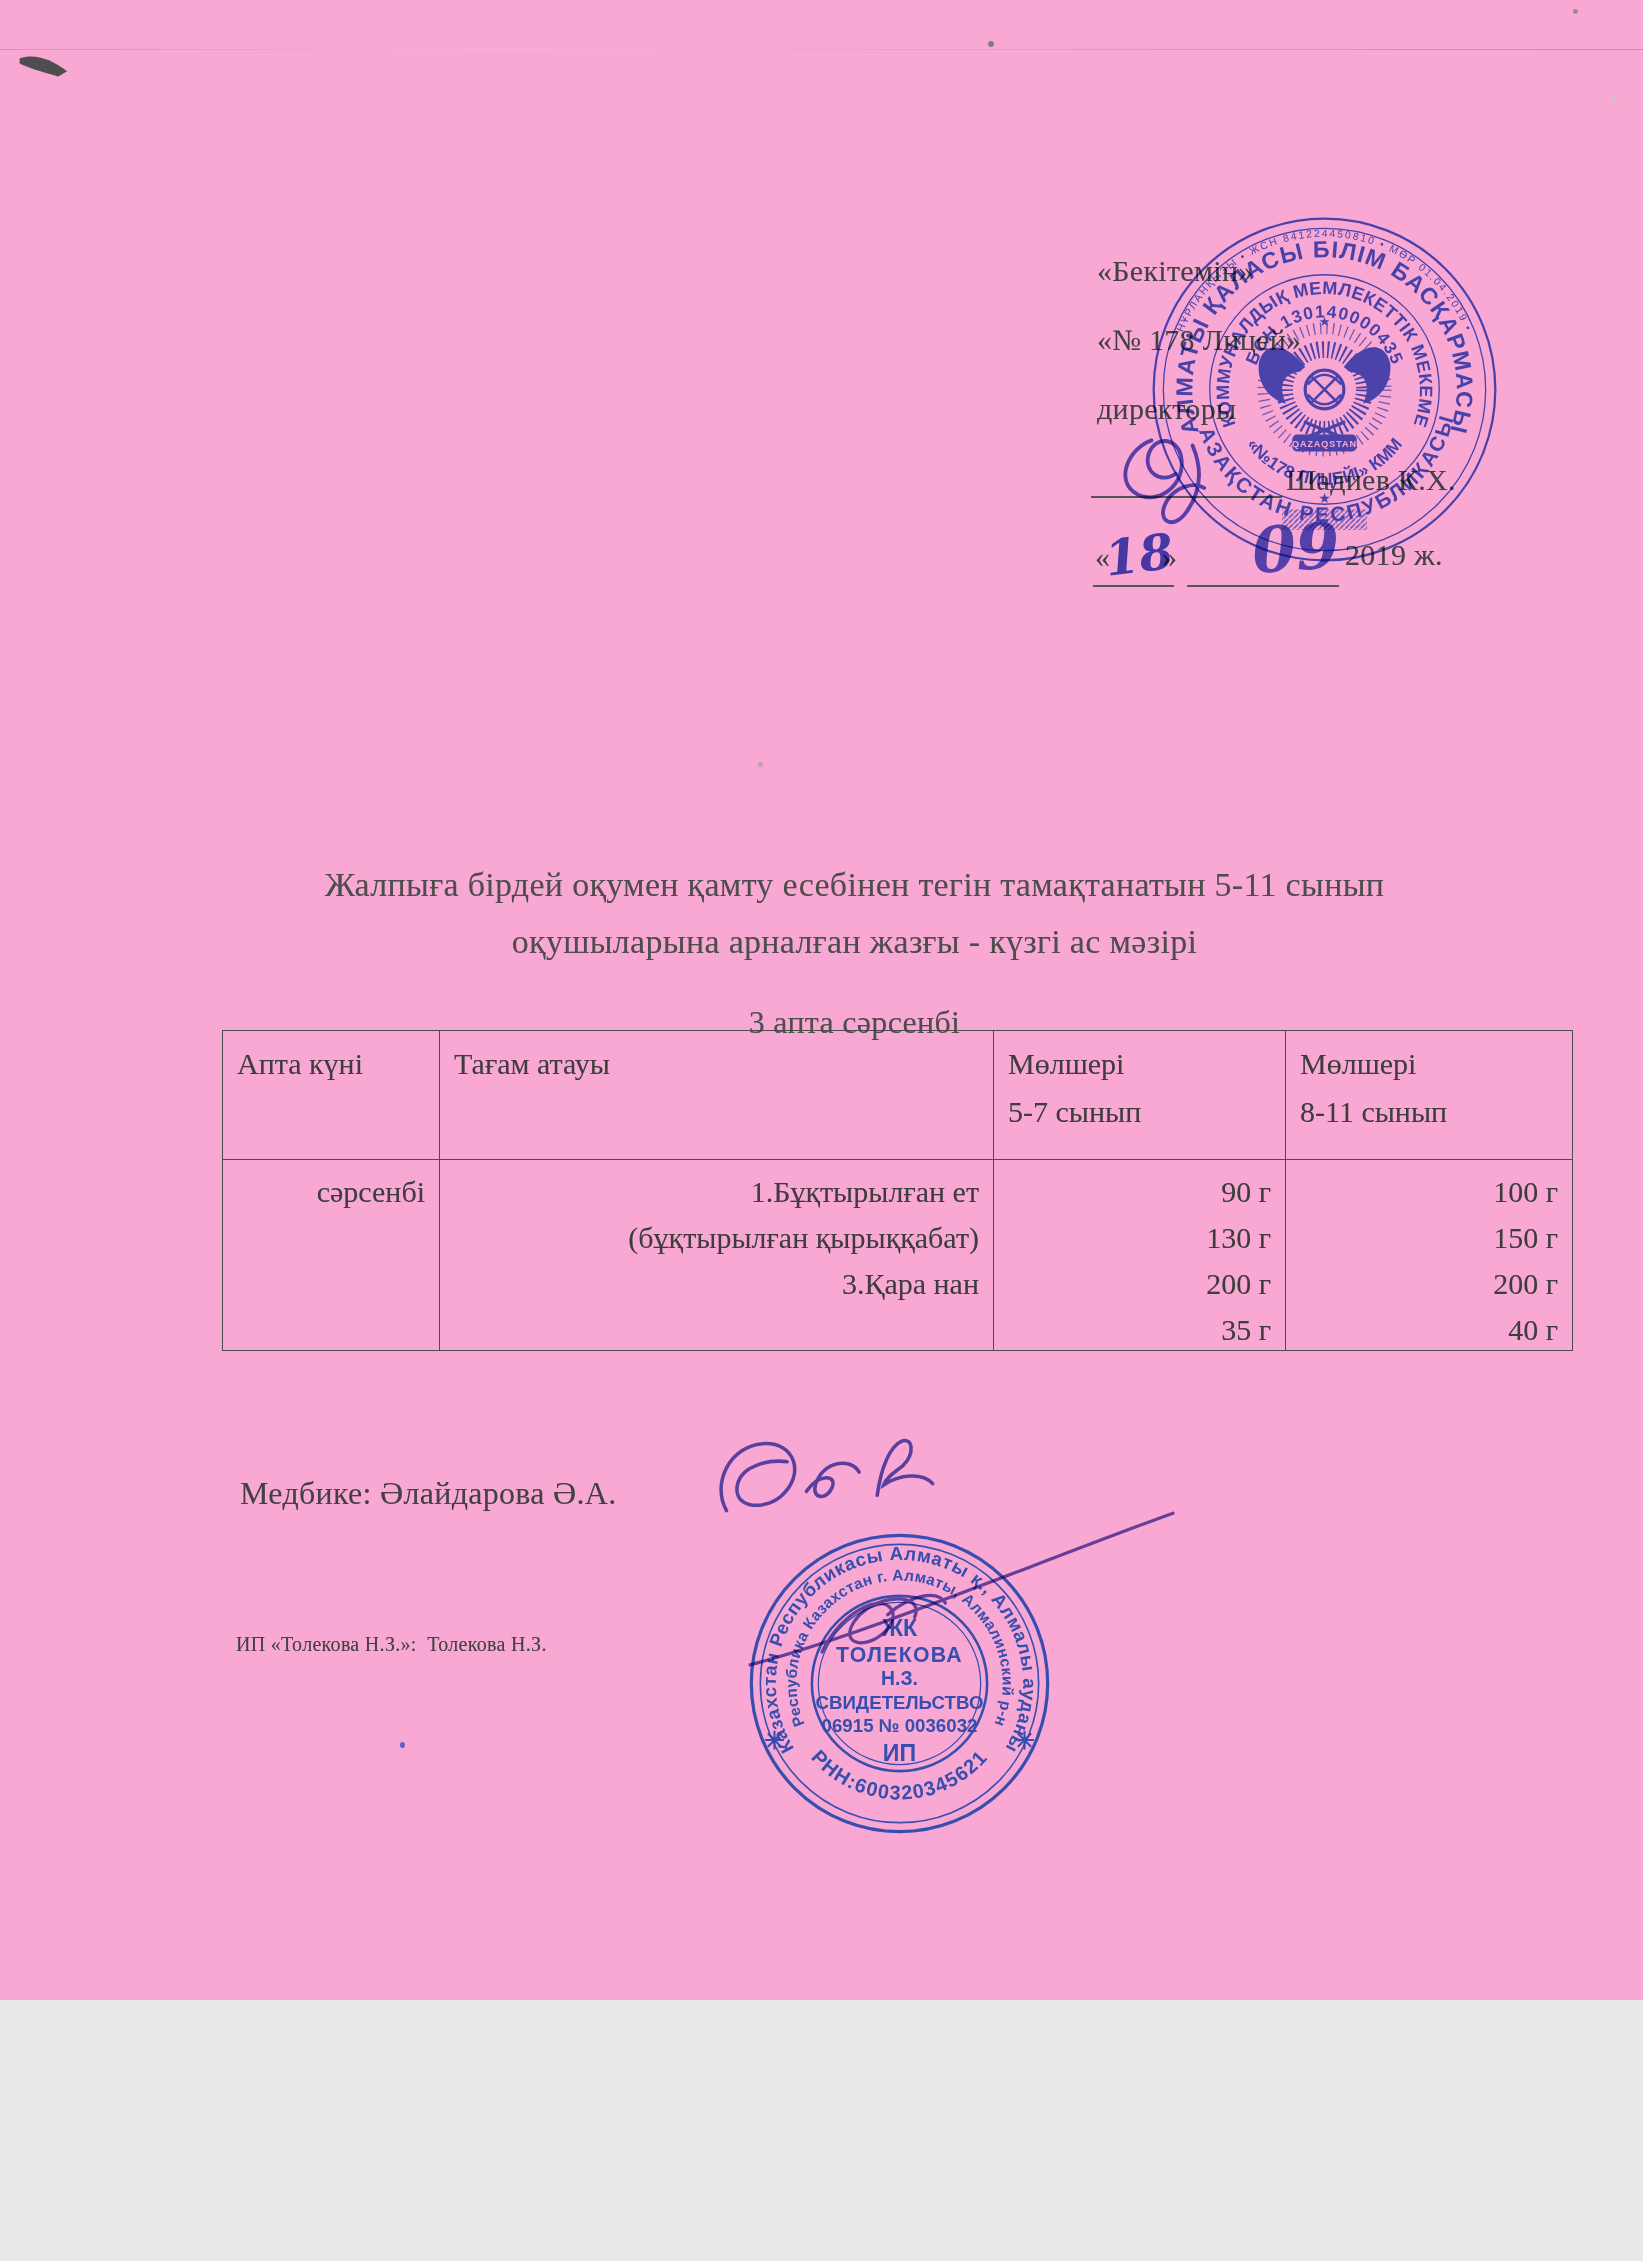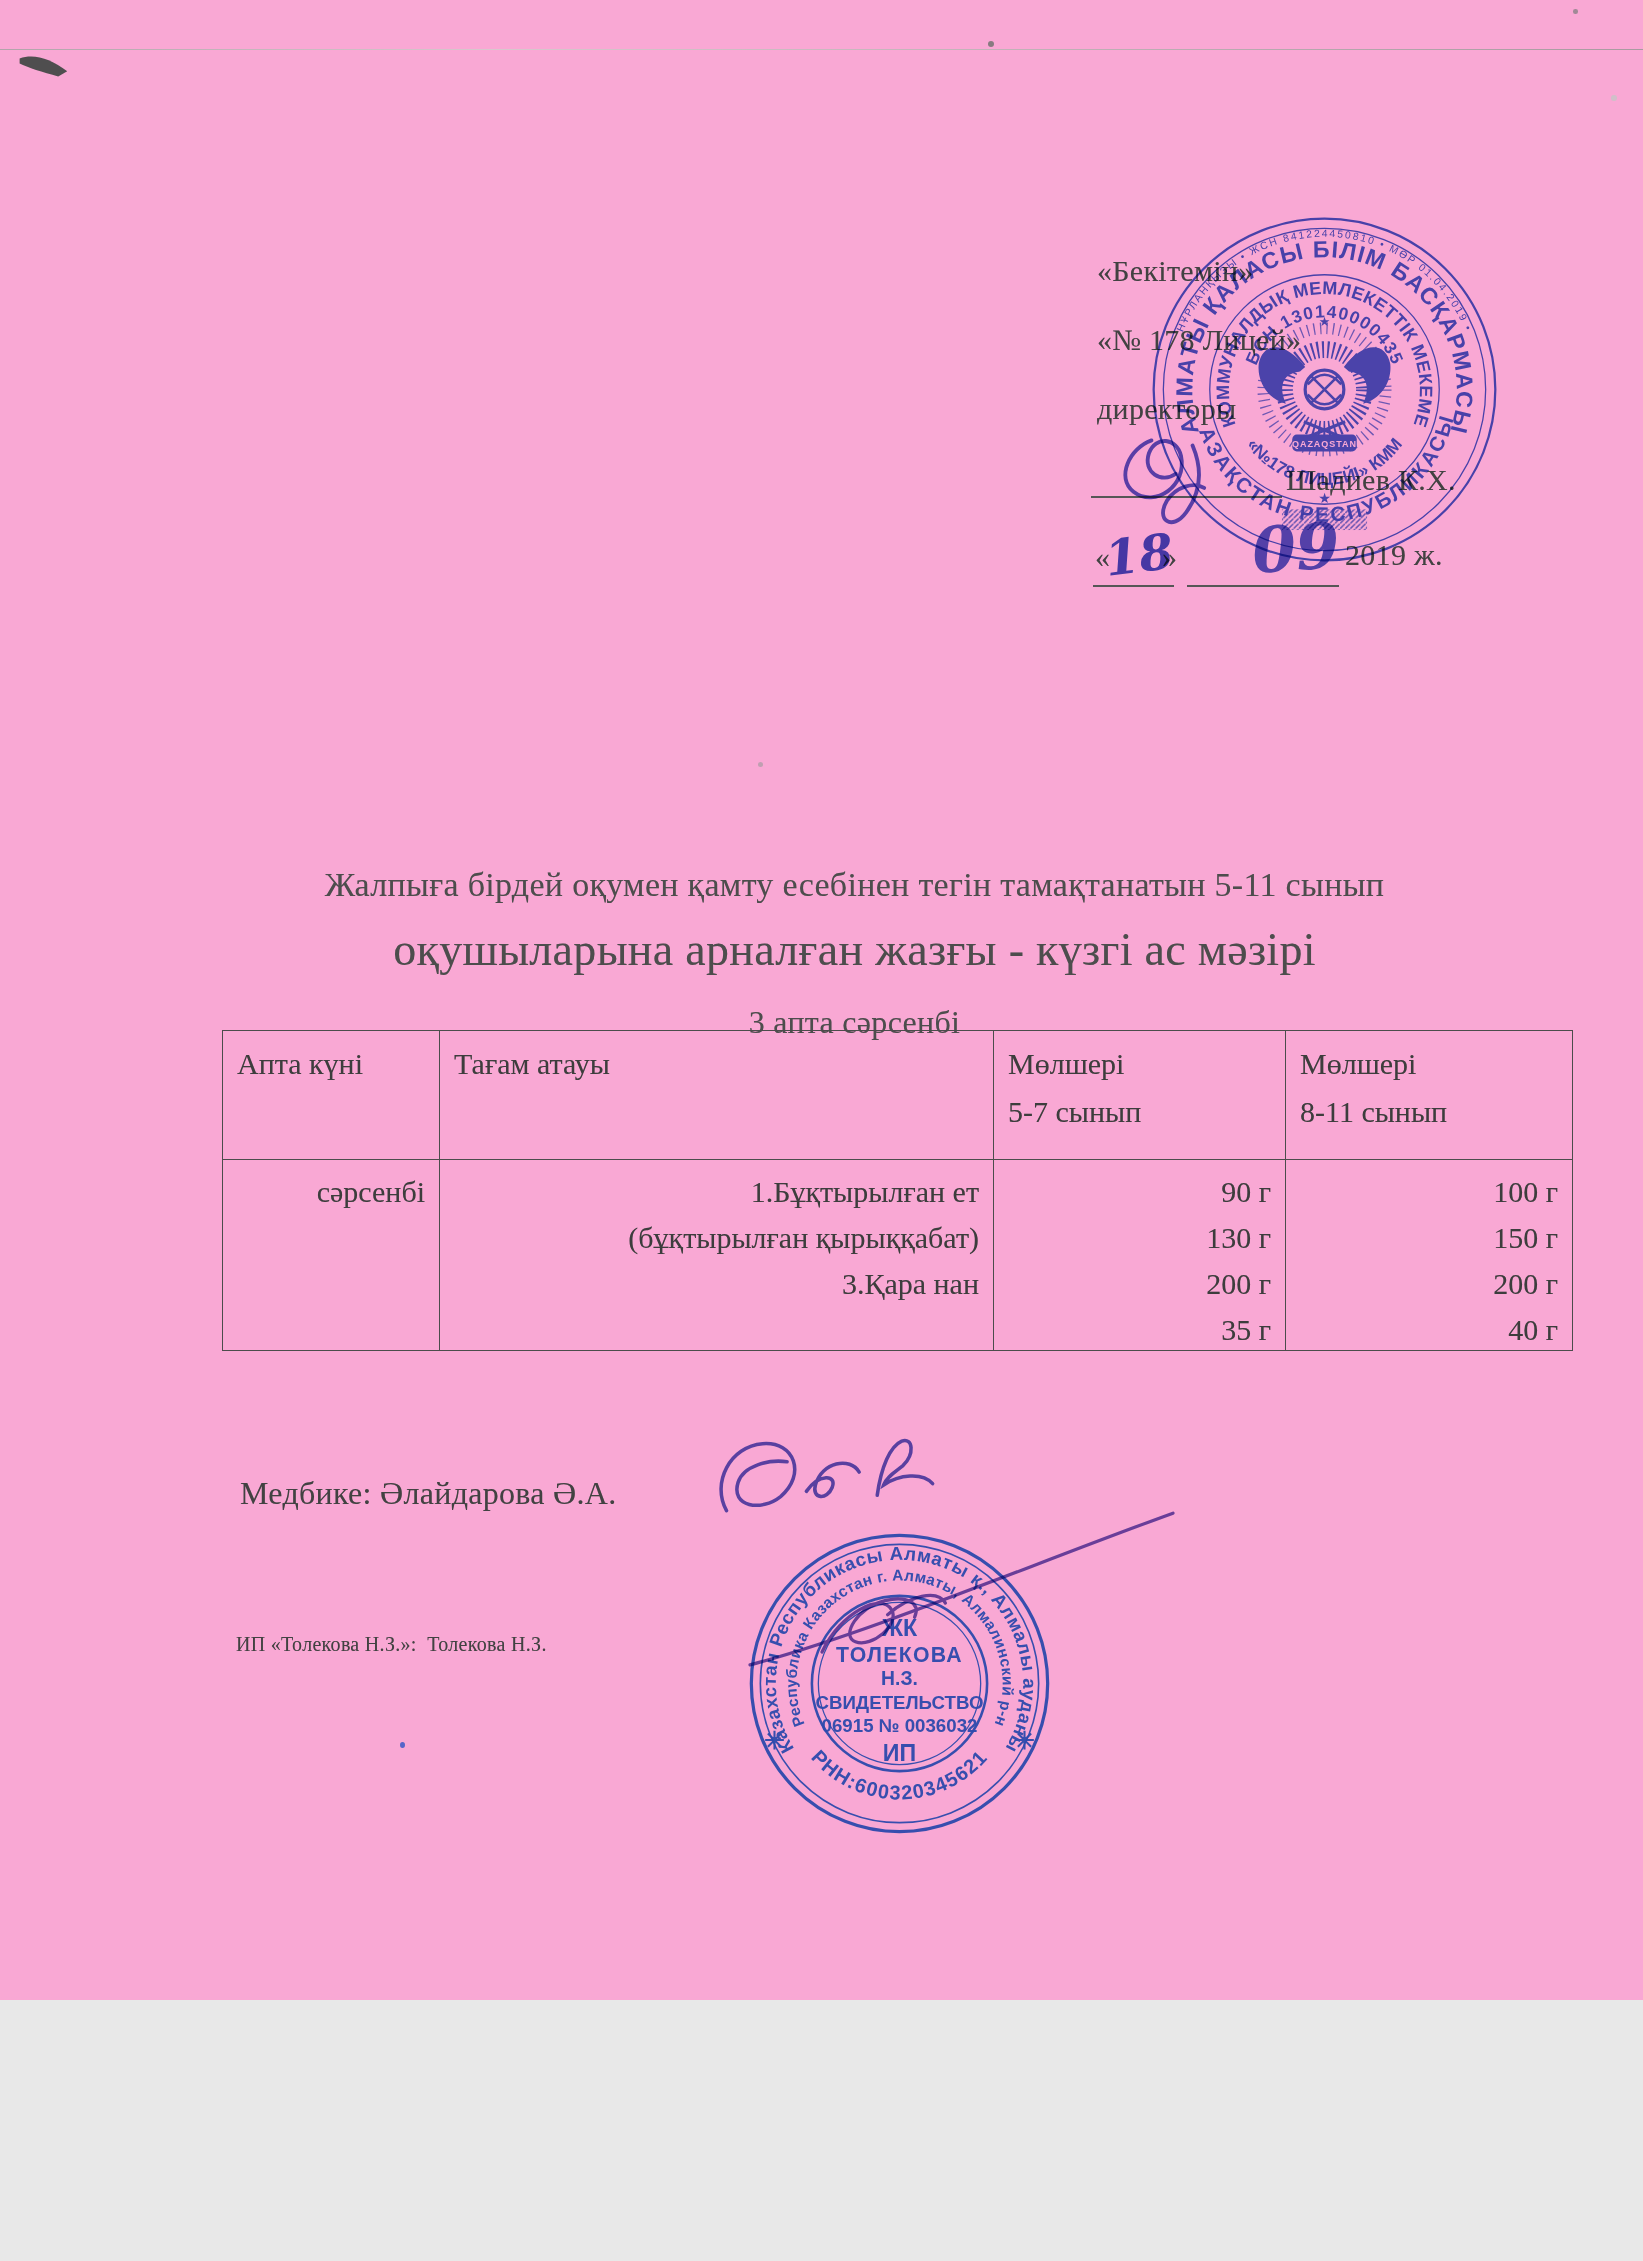--- a/index.html
+++ b/index.html
@@ -21,21 +21,21 @@
   #ul-day{left:1093px;top:585px;width:81px;}
   #ul-month{left:1187px;top:585px;width:152px;}
   
   .hand{position:absolute;font-family:"DejaVu Serif",serif;font-style:italic;font-weight:600;
         color:#4753c6;z-index:3;mix-blend-mode:multiply;}
   #hand-day{left:1105px;top:526px;font-size:49px;transform:rotate(-7deg);}
   #hand-month{left:1252px;top:511px;font-size:63px;transform:rotate(-4deg);opacity:.92;}
   
   #title1,#title2,#subtitle{left:81px;width:1547px;text-align:center;color:#4d4d4d;margin-top:46px;}
   #title1{top:820px;font-size:34px;}
-  #title2{top:877px;font-size:46px;}
+  #title2{top:877px;font-size:34px;}
   #subtitle{top:958px;font-size:32px;}
   
   #menu-table{position:absolute;left:222px;top:1030px;z-index:1;
       display:grid;grid-template-columns:217px 554px 292px 286px;grid-template-rows:129px 190px;
       border:1.9px solid #4c4c4c;background:transparent;color:#3d3d3d;font-size:30px;
       text-shadow:0 0 0.6px rgba(60,60,60,.3);}
   .cell{border-right:1.9px solid #4c4c4c;border-bottom:1.9px solid #4c4c4c;padding:9px 14px;box-sizing:border-box;}
   .cell.last{border-right:none;}
   .cell.brow{border-bottom:none;}
   .hdr-line{line-height:48px;}

